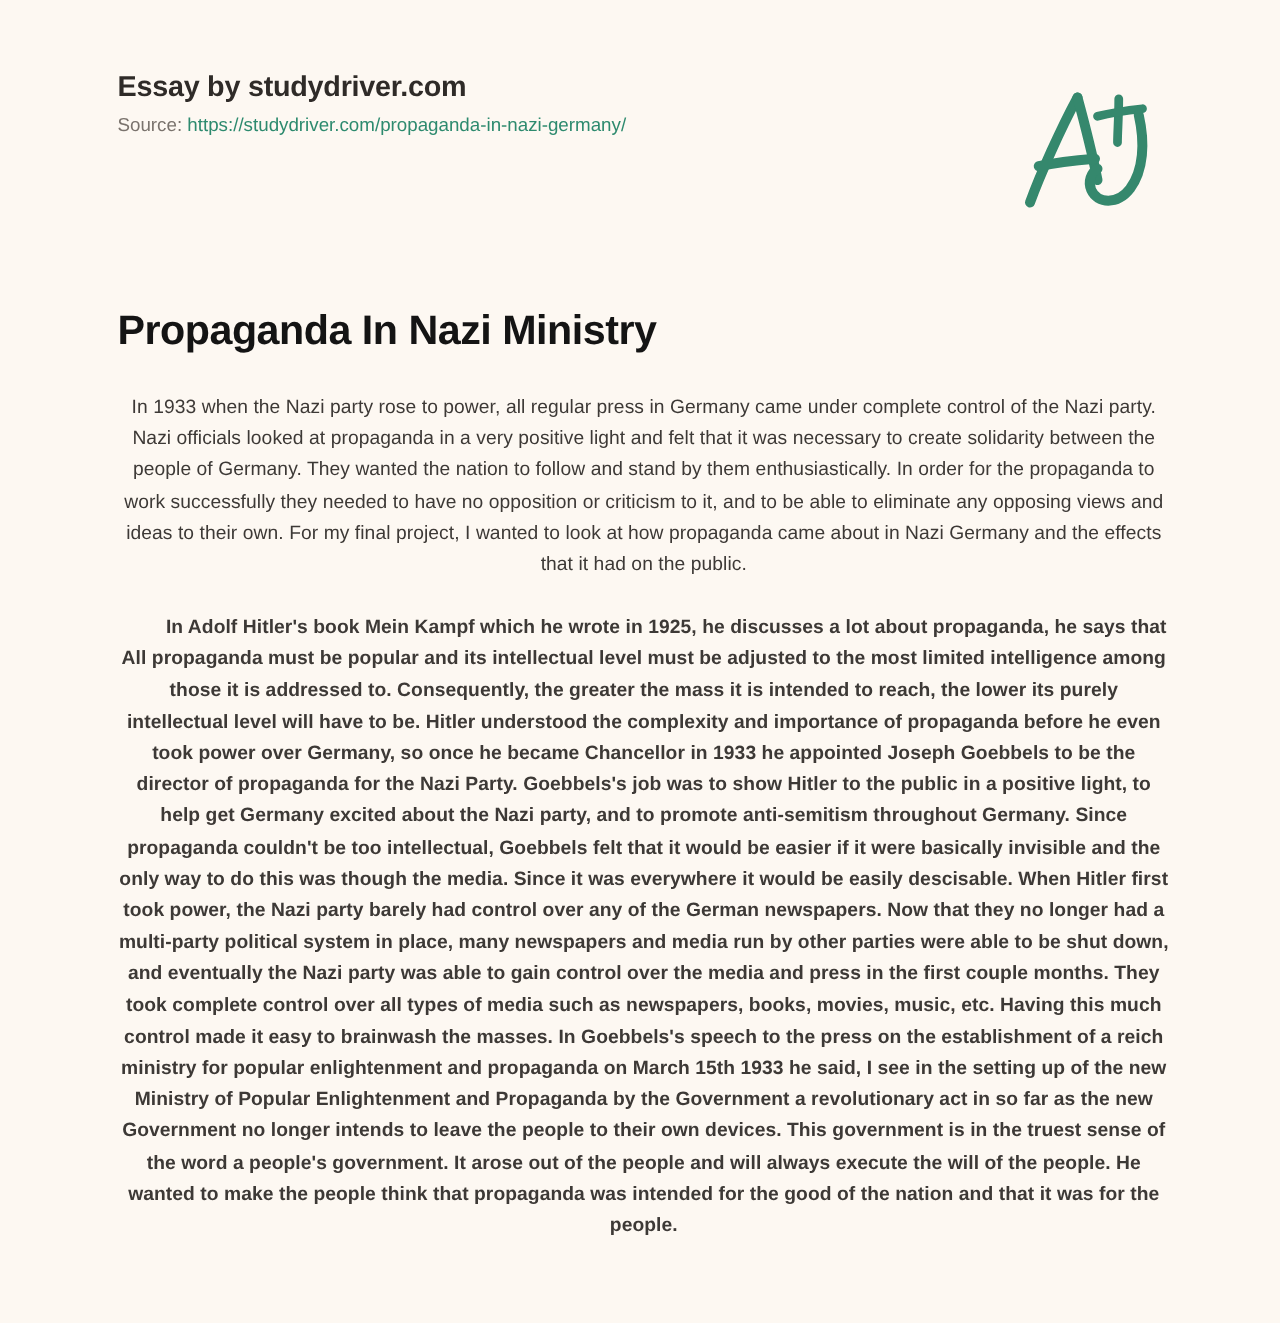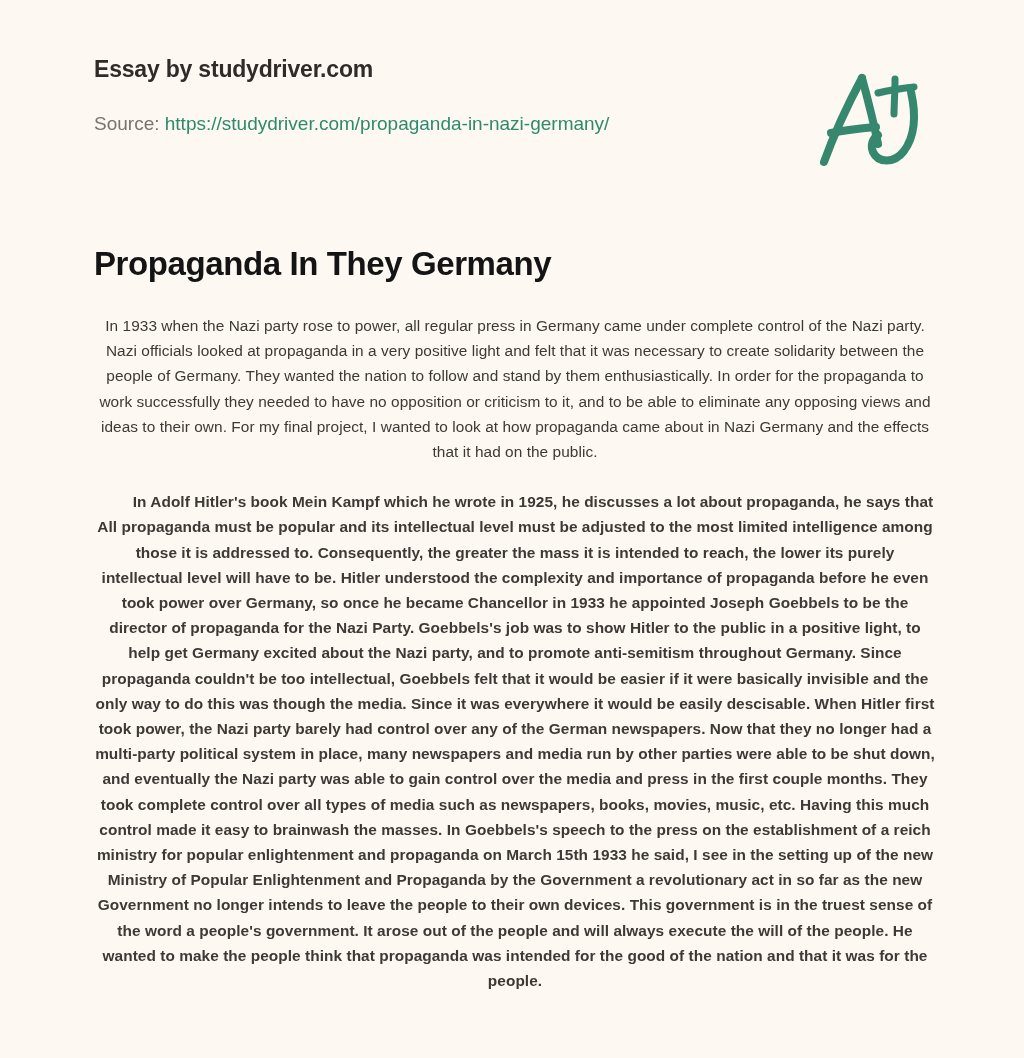--- a/index.html
+++ b/index.html
@@ -34,22 +34,22 @@
   .essay-by {
     font-size: 23px;
     font-weight: bold;
     color: #2f2b28;
     letter-spacing: -0.2px;
     line-height: 1.2;
     margin: 0;
   }
 
   .source-line {
-    margin-top: 28px;
-    font-size: 19px;
+    margin-top: 7px;
+    font-size: 15px;
     color: #7a736d;
     line-height: 1.3;
     white-space: nowrap;
   }
 
   .source-label {
     color: #7a736d;
   }
 
   .source-url {
@@ -132,20 +132,20 @@
 
         <path d="M83 17 C83 32, 82 44, 82 52" stroke-width="7"></path>
 
         <path d="M66 31 C78 28, 93 26, 102 25" stroke-width="7"></path>
 
         <path d="M99 30 C104 52, 103 74, 92 89 C82 102, 66 101, 61 90 C58 83, 61 76, 66 73" stroke-width="8"></path>
       </g>
     </svg>
   </div>
 
-  <h1 class="doc-title">Propaganda In They Germany</h1>
+  <h1 class="doc-title">Propaganda In Nazi Ministry</h1>
 
   <div class="body-copy">
     <p>In 1933 when the Nazi party rose to power, all regular press in Germany came under complete control of the Nazi party. Nazi officials looked at propaganda in a very positive light and felt that it was necessary to create solidarity between the people of Germany. They wanted the nation to follow and stand by them enthusiastically. In order for the propaganda to work successfully they needed to have no opposition or criticism to it, and to be able to eliminate any opposing views and ideas to their own. For my final project, I wanted to look at how propaganda came about in Nazi Germany and the effects that it had on the public.</p>
     <p class="indented">In Adolf Hitler's book Mein Kampf which he wrote in 1925, he discusses a lot about propaganda, he says that All propaganda must be popular and its intellectual level must be adjusted to the most limited intelligence among those it is addressed to. Consequently, the greater the mass it is intended to reach, the lower its purely intellectual level will have to be. Hitler understood the complexity and importance of propaganda before he even took power over Germany, so once he became Chancellor in 1933 he appointed Joseph Goebbels to be the director of propaganda for the Nazi Party. Goebbels's job was to show Hitler to the public in a positive light, to help get Germany excited about the Nazi party, and to promote anti-semitism throughout Germany. Since propaganda couldn't be too intellectual, Goebbels felt that it would be easier if it were basically invisible and the only way to do this was though the media. Since it was everywhere it would be easily descisable. When Hitler first took power, the Nazi party barely had control over any of the German newspapers. Now that they no longer had a multi-party political system in place, many newspapers and media run by other parties were able to be shut down, and eventually the Nazi party was able to gain control over the media and press in the first couple months. They took complete control over all types of media such as newspapers, books, movies, music, etc. Having this much control made it easy to brainwash the masses. In Goebbels's speech to the press on the establishment of a reich ministry for popular enlightenment and propaganda on March 15th 1933 he said, I see in the setting up of the new Ministry of Popular Enlightenment and Propaganda by the Government a revolutionary act in so far as the new Government no longer intends to leave the people to their own devices. This government is in the truest sense of the word a people's government. It arose out of the people and will always execute the will of the people. He wanted to make the people think that propaganda was intended for the good of the nation and that it was for the people.</p>
   </div>
 
 </div>
 
 </body></html>

